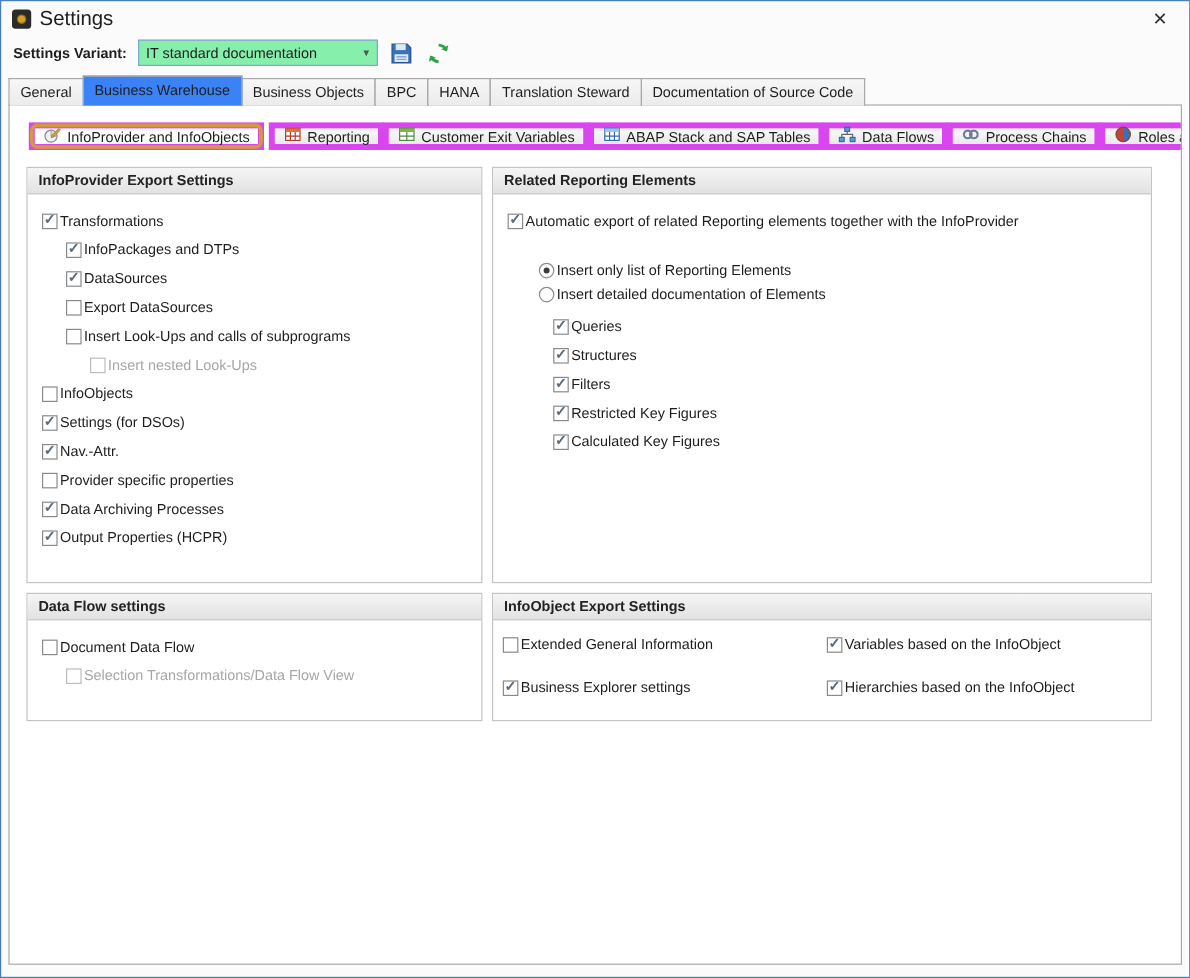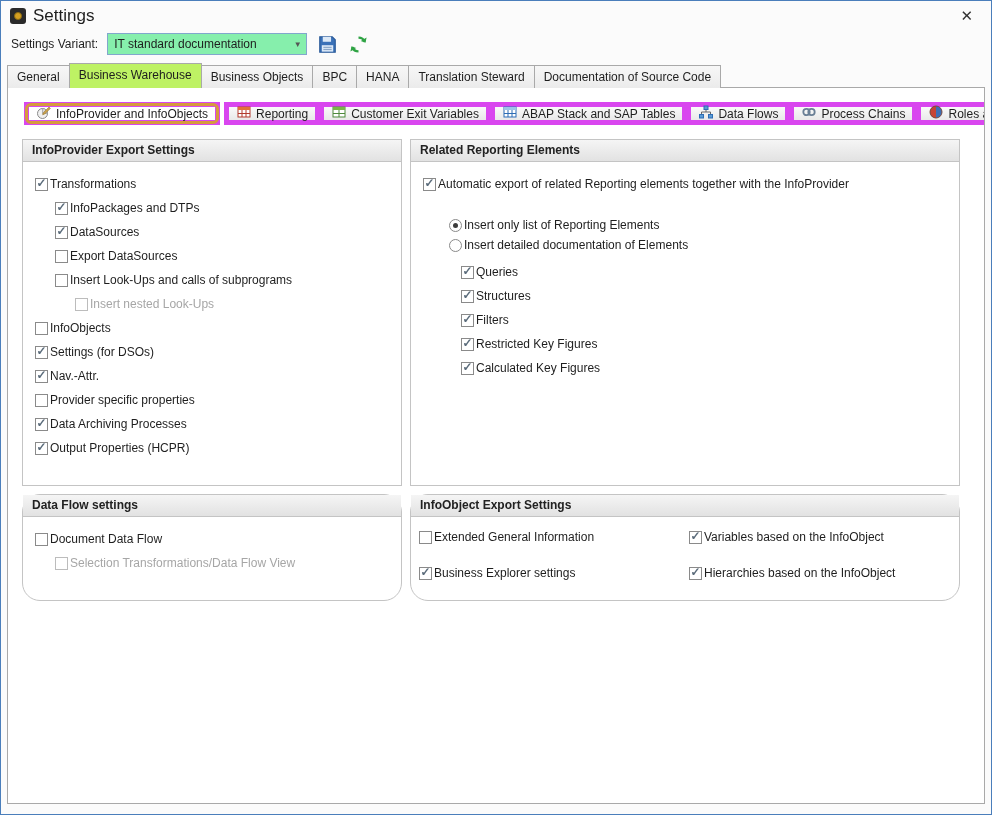--- a/index.html
+++ b/index.html
@@ -14,49 +14,49 @@
     position:relative;
   }
   
   .titlebar { height:30px; display:flex; align-items:center; gap:7px; padding:0 12px 0 9px; }
   .app-icon { width:16px; height:16px; background:#2a2a2a; border-radius:3px; display:flex; align-items:center; justify-content:center; flex:0 0 auto; }
   .app-icon i { display:block; width:8px; height:8px; border-radius:50%; background:#d5a021; border:1px solid #8a6a12; }
   .title-text { font-size:17px; }
   .close-btn { margin-left:auto; font-size:15px; color:#333; cursor:default; padding:2px 6px; }
   
   .variant-row { display:flex; align-items:center; gap:9px; padding:2px 10px 8px 10px; }
-  .variant-label { font-size:12px; }
+  .variant-label { font-size:12px;font-weight:bold; }
   .combo { width:200px; height:22px; border:1px solid #82a7cc; background:#86efac; display:flex; align-items:center; padding-left:6px; }
   .combo-arrow { margin-left:auto; width:17px; height:100%; display:flex; align-items:center; justify-content:center; color:#555; font-size:8px; }
   .combo-arrow::after { content:"▼"; }
   .tool-icon { display:flex; align-items:center; justify-content:center; width:22px; height:22px; }
   
   .main-tabs { display:flex; align-items:flex-end; padding-left:6px; position:relative; z-index:2; margin-bottom:-1px; }
   .main-tab { padding:4px 9px; border:1px solid #a9a9a9; border-bottom:none; background:linear-gradient(#f7f7f7,#ebebeb); margin-left:-1px; white-space:nowrap; cursor:default; }
   .main-tab:first-child { margin-left:0; }
-  .main-tab.active { background:#bef264; padding-bottom:6px; position:relative; z-index:3; }
+  .main-tab.active { background:#3b82f6; padding-bottom:6px; position:relative; z-index:3; }
   
   .content-panel { flex:1; margin:0 6px 10px 6px; border:1px solid #a9a9a9; background:#fff; padding:10px 24px 10px 14px; overflow:hidden; }
   
   .subtabs { display:flex; align-items:center; margin:4px 0 14px 2px; }
   .subtab { display:flex; align-items:center; gap:4px; padding:2px 7px; height:23px; border:5px solid #d946ef; background:linear-gradient(#fafafa,#e9e9e9); margin-left:-1px; white-space:nowrap; cursor:default; }
   .subtab:first-child { margin-left:0; }
   .subtab.active { background:#fff; }
   .subtab.highlighted { position:relative; z-index:1; margin-right:5px; }
   .subtab.highlighted::after { content:""; position:absolute; top:-4px; left:-4px; right:-4px; bottom:-4px; border:3px solid #d69a3e; border-radius:6px; pointer-events:none; }
   .subtab svg { flex:0 0 auto; }
   
   .columns { display:flex; gap:8px; }
   .col-left { width:380px; flex:0 0 auto; }
   .col-right { flex:1; }
   .group { border:1px solid #c4c4c4; background:#fff; }
   .group-header { background:linear-gradient(#f5f5f5,#e2e2e2); border-bottom:1px solid #c4c4c4; padding:3px 9px 4px 9px; font-weight:bold; font-size:12px; color:#222; }
   .group-body { padding:10px 8px 8px 8px; }
   .g-tall { height:347px; }
-  .g-short { height:107px;border-radius:18px; }
+  .g-short { height:107px; }
   .mt8 { margin-top:8px; }
   
   .cb-row { display:flex; align-items:center; gap:2px; height:24px; }
   .radio-row { height:18px; }
   .ind0 { padding-left:4px; }
   .ind1 { padding-left:24px; }
   .ind2 { padding-left:44px; }
   .ind-radio { padding-left:30px; }
   .ind-elem { padding-left:42px; }
   .cb { width:13px; height:13px; border:1px solid #8a8a8a; background:#fff; display:inline-flex; align-items:center; justify-content:center; flex:0 0 auto; color:#5a6b7a; font-size:12px; line-height:11px; }

